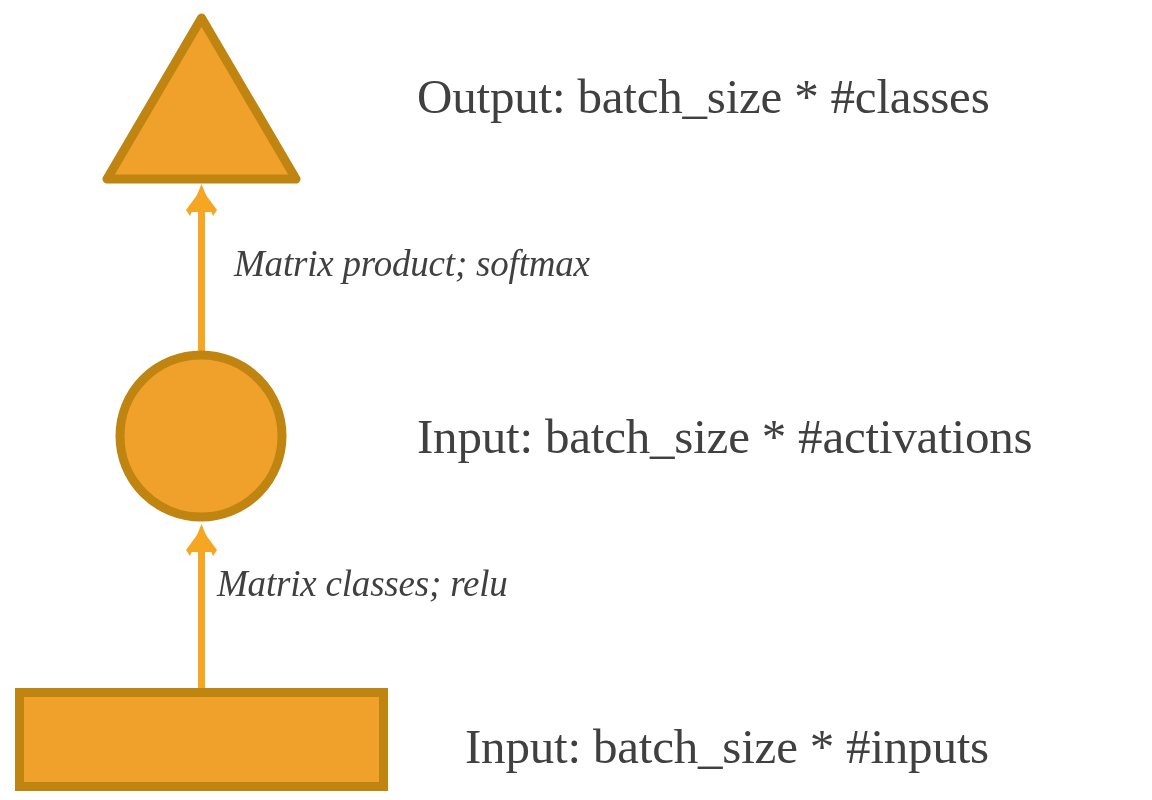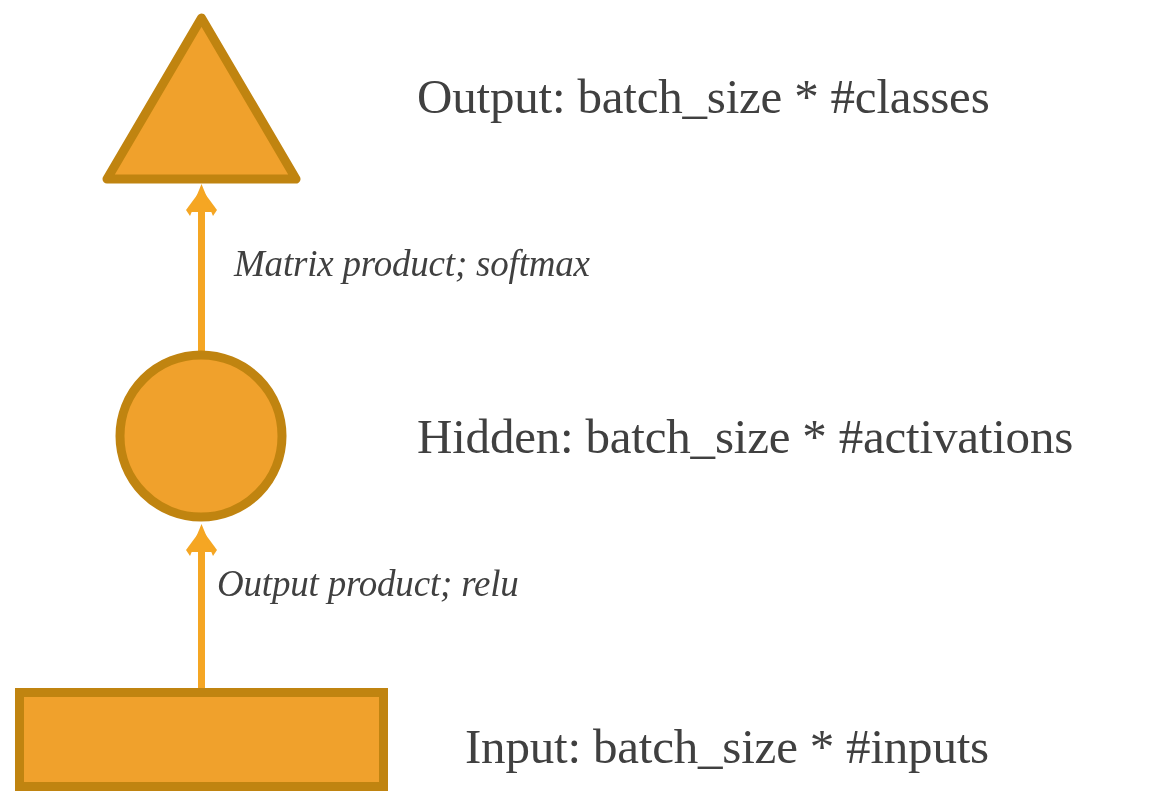--- a/index.html
+++ b/index.html
@@ -75,21 +75,21 @@
     <polygon points="201.5,18 296,179 107,179" fill="#F0A12C" stroke="#C08410" stroke-width="9" stroke-linejoin="round"></polygon>
 
     <circle cx="201" cy="436" r="81" fill="#F0A12C" stroke="#C08410" stroke-width="9"></circle>
 
     <rect x="19.5" y="692.5" width="364" height="94" fill="#F0A12C" stroke="#C08410" stroke-width="9"></rect>
 
   </svg>
 
   <div id="label-output" class="label label-node">Output: batch_size * #classes</div>
 
-  <div id="label-hidden" class="label label-node">Hidden: batch_size * #activations</div>
+  <div id="label-hidden" class="label label-node">Input: batch_size * #activations</div>
 
   <div id="label-input" class="label label-node">Input: batch_size * #inputs</div>
 
   <div id="label-softmax" class="label label-edge">Matrix product; softmax</div>
 
-  <div id="label-relu" class="label label-edge">Output product; relu</div>
+  <div id="label-relu" class="label label-edge">Matrix classes; relu</div>
 
 </div>
 
 </body></html>

